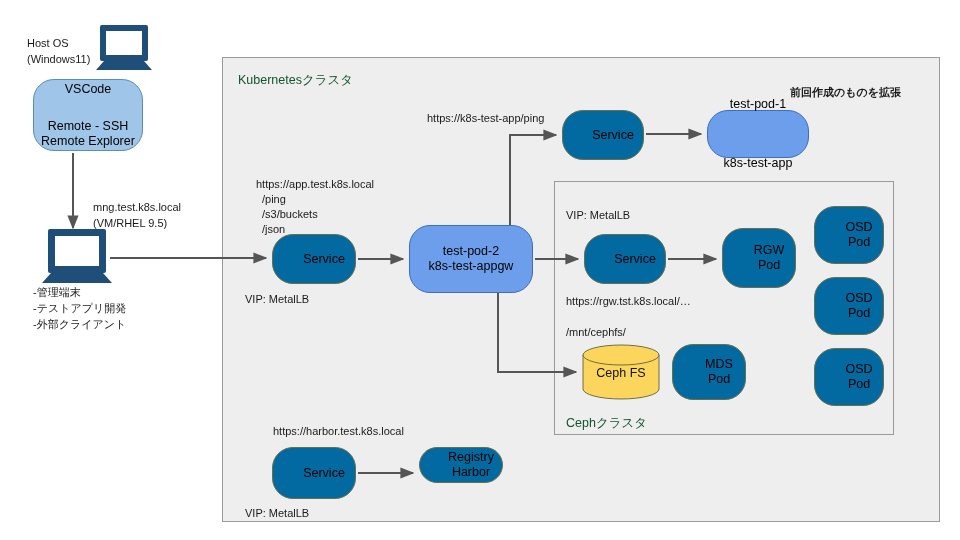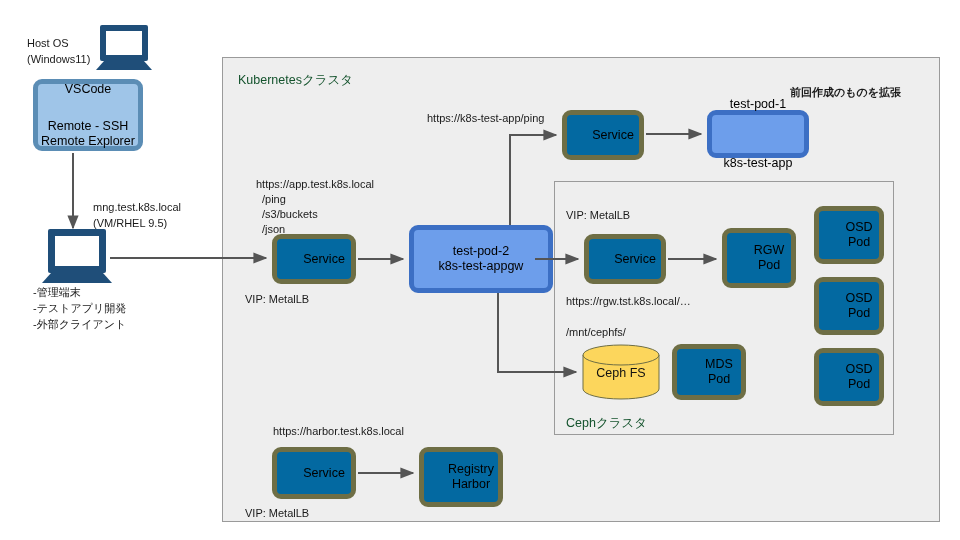--- a/index.html
+++ b/index.html
@@ -10,22 +10,22 @@
     color:#000;
     overflow:hidden;
   }
   #stage{position:relative;width:960px;height:540px;}
   .lbl{position:absolute;font-size:11px;line-height:14px;color:#1a1a1a;white-space:pre;}
 
   
   .box{
     position:absolute;box-sizing:border-box;
     display:flex;flex-direction:column;align-items:center;justify-content:center;
-    text-align:center;border-radius:9px;font-size:12.5px;line-height:15px;
-    border:5px solid #1d4ed8;
+    text-align:center;border-radius:21px;font-size:12.5px;line-height:15px;
+    border:1px solid #1d4ed8;
   }
   .box.yellow{background:#0369a1;border-color:#6e6e45;padding-left:20px;}
   .box.blue{background:#6d9eeb;border-color:#3c6fc4;}
   .box.lightblue{background:#9fc5e8;border-color:#5b8db5;}
   .box .l2{display:block;}
 
   
   .group{
     position:absolute;box-sizing:border-box;
     border:1px solid #9a9a9a;
@@ -75,21 +75,21 @@
   <div class="lbl" style="left:256px;top:177px;">https://app.test.k8s.local</div>
   <div class="lbl" style="left:262px;top:192px;">/ping</div>
   <div class="lbl" style="left:262px;top:207px;">/s3/buckets</div>
   <div class="lbl" style="left:262px;top:222px;">/json</div>
 
   <div class="box yellow" style="left:272px;top:234px;width:84px;height:50px;">
     <span>Service</span>
   </div>
   <div class="lbl" style="left:245px;top:292px;">VIP: MetalLB</div>
 
-  <div class="box blue" style="left:409px;top:225px;width:144px;height:68px;">
+  <div class="box blue" style="left:409px;top:225px;width:124px;height:68px;">
     <span>test-pod-2</span>
     <span class="l2">k8s-test-appgw</span>
   </div>
 
   <div class="lbl" style="left:427px;top:111px;">https://k8s-test-app/ping</div>
 
   <div class="box yellow" style="left:562px;top:110px;width:82px;height:50px;">
     <span>Service</span>
   </div>
 
@@ -139,21 +139,21 @@
     <span class="l2">Pod</span>
   </div>
 
   <div class="lbl" style="left:273px;top:424px;">https://harbor.test.k8s.local</div>
 
   <div class="box yellow" style="left:272px;top:447px;width:84px;height:52px;">
     <span>Service</span>
   </div>
   <div class="lbl" style="left:245px;top:506px;">VIP: MetalLB</div>
 
-  <div class="box yellow" style="left:419px;top:447px;width:84px;height:60px;">
+  <div class="box yellow" style="left:419px;top:447px;width:84px;height:36px;">
     <span>Registry</span>
     <span class="l2">Harbor</span>
   </div>
 
   <svg class="overlay">
     <defs>
       <marker id="ah" viewBox="0 0 10 10" refX="9" refY="5" markerWidth="7" markerHeight="7" orient="auto-start-reverse">
         <path d="M0,1 L10,5 L0,9 z" fill="#555555"></path>
       </marker>
       <marker id="ahd" viewBox="0 0 10 10" refX="9" refY="5" markerWidth="7" markerHeight="7" orient="auto-start-reverse">

